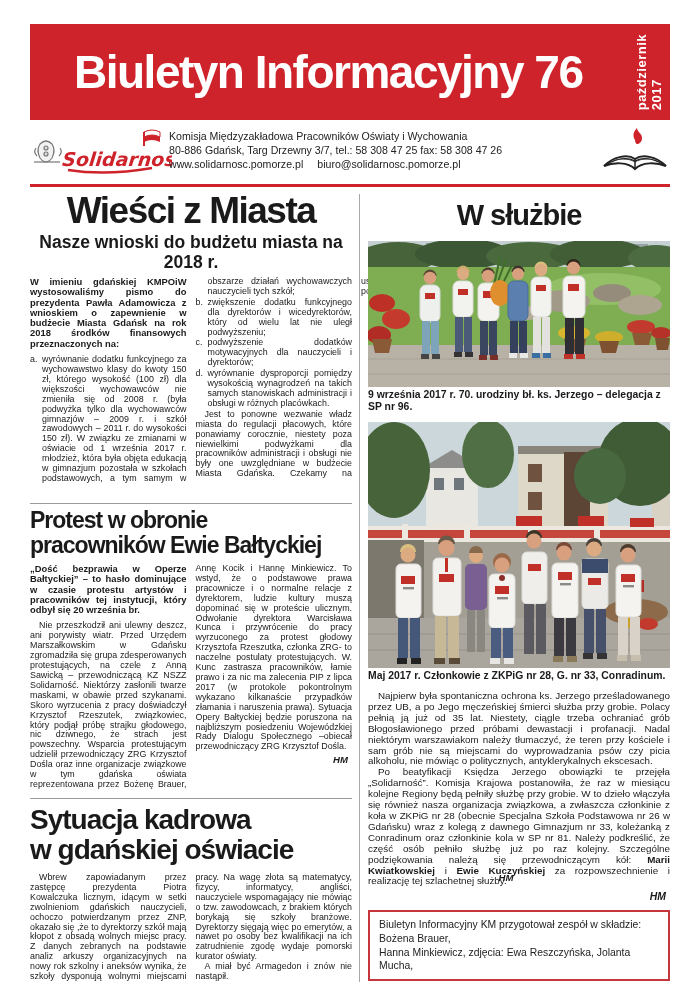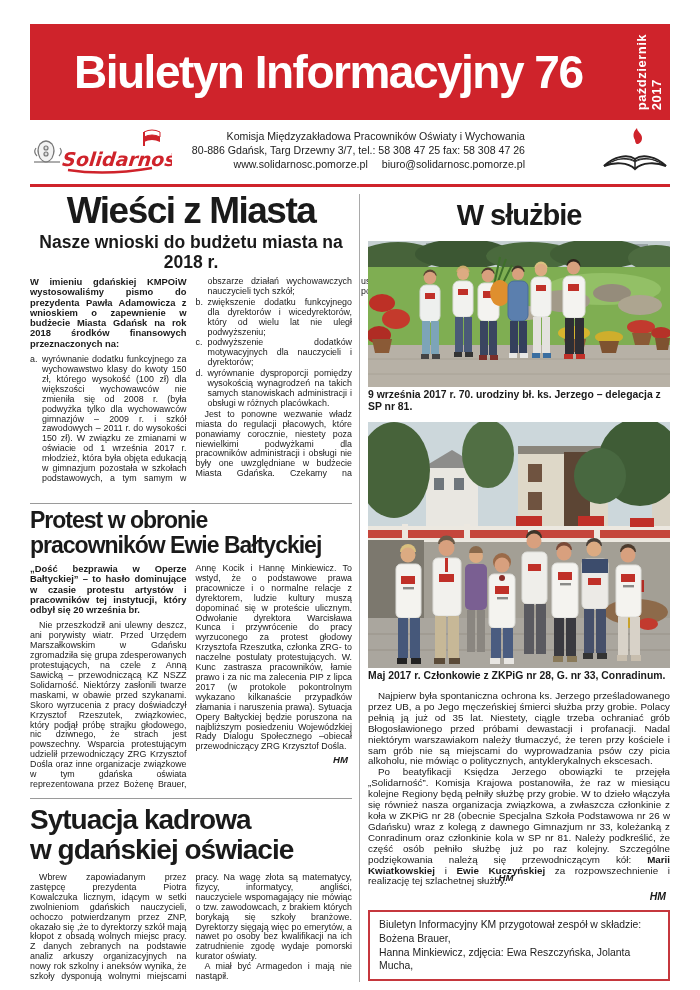--- a/index.html
+++ b/index.html
@@ -9,21 +9,21 @@
   .page{position:absolute;inset:0;background:#fff;padding-left:17px;}
 
   
   .band{position:absolute;left:30px;top:24px;width:640px;height:96px;background:var(--red);}
   .band-title{position:absolute;left:44px;top:21px;color:#fff;font-size:46px;font-weight:bold;
               letter-spacing:-1.5px;white-space:nowrap;}
   .issue{position:absolute;right:6px;top:10px;writing-mode:vertical-rl;transform:rotate(180deg);
          color:#fff;font-weight:bold;font-size:13px;line-height:15px;letter-spacing:.5px;}
   .issue span{display:block;}
   .brand{position:absolute;left:32px;top:126px;width:140px;height:54px;}
-  .contact{position:absolute;left:175px;top:129px;width:350px;text-align:right;
+  .contact{position:absolute;left:169px;top:129px;width:350px;text-align:left;
            font-size:10.6px;line-height:14px;color:#222;}
   .contact .mail{margin-left:14px;}
   .bookicon{position:absolute;left:600px;top:126px;width:70px;height:54px;}
   .mast-rule{position:absolute;left:30px;top:184px;width:640px;height:3px;background:var(--red);}
 
   
   .vdiv{position:absolute;left:359px;top:194px;width:1px;height:788px;background:#a9a9a9;}
   .col-left{position:absolute;left:30px;top:192px;width:322px;}
   .col-right{position:absolute;left:368px;top:192px;width:302px;}
 
@@ -149,21 +149,21 @@
 
     <div class="art-div"></div>
 
     <article>
       <h2 class="h-l h-kadrowa">
         <div class="ln">Sytuacja kadrowa</div>
         <div class="ln">w gdańskiej oświacie</div>
       </h2>
       <div class="art-body b3">
         <p class="indent">Wbrew zapowiadanym przez zastępcę prezydenta Piotra Kowalczuka licznym, idącym w setki zwolnieniom gdańskich nauczycieli, ochoczo potwierdzanym przez ZNP, okazało się ,że to dyrektorzy szkół mają kłopot z obsadą wolnych miejsc pracy. Z danych zebranych na podstawie analiz arkuszy organizacyjnych na nowy rok szkolny i aneksów wynika, że szkoły dysponują wolnymi miejscami pracy. Na wagę złota są matematycy, fizycy, informatycy, angliści, nauczyciele wspomagający nie mówiąc o tzw. zawodowcach, z brakiem których borykają się szkoły branżowe. Dyrektorzy sięgają więc po emerytów, a nawet po osoby bez kwalifikacji na ich zatrudnienie zgodę wydaje pomorski kurator oświaty.</p>
-        <p class="indent">A miał być Armagedon i mają nie nastąpił.</p>
+        <p class="indent">A miał być Armagedon i znów nie nastąpił.</p>
         <p class="sig">HM</p>
       </div>
     </article>
   </main>
 
   <aside class="col-right">
 
     <article>
       <h2 class="h-r">
         <div class="ln">W służbie</div>
@@ -251,21 +251,21 @@
           <path d="M198.5 25 a7 7 0 0 1 14 0 z" fill="#2e241c"></path>
             <circle cx="205.5" cy="27" r="6.5" fill="#d8a07e"></circle>
           <rect x="195" y="35" width="22" height="42" rx="6" fill="#f4f3f0" stroke="#dcdcd8"></rect>
           <rect x="200" y="43" width="11" height="7" fill="#c03028"></rect>
           <rect x="197" y="77" width="9" height="36" fill="#2e2e34"></rect>
             <rect x="207" y="77" width="9" height="36" fill="#2e2e34"></rect>
           <rect x="196" y="113" width="9" height="5" fill="#c03028"></rect>
             <rect x="208" y="113" width="9" height="5" fill="#c03028"></rect>
         </g>
       </svg>
-      <div class="caption">9 września 2017 r. 70. urodziny bł. ks. Jerzego – delegacja z SP nr 81.</div>
+      <div class="caption">9 września 2017 r. 70. urodziny bł. ks. Jerzego – delegacja z SP nr 96.</div>
 
       <svg class="photo" width="302" height="246" viewBox="0 0 302 246">
         <rect x="0" y="0" width="302" height="120" fill="#ccd7db"></rect>
         <rect x="58" y="44" width="52" height="60" fill="#e9e7e1"></rect>
         <polygon points="54,46 84,28 114,46" fill="#8d8d8b"></polygon>
         <rect x="66" y="56" width="10" height="12" fill="#6f767c"></rect>
           <rect x="86" y="56" width="10" height="12" fill="#6f767c"></rect>
         <rect x="150" y="30" width="90" height="78" fill="#ded8c8"></rect>
         <rect x="150" y="24" width="90" height="8" fill="#8a857b"></rect>
         <rect x="196" y="30" width="26" height="78" fill="#5c4534"></rect>

